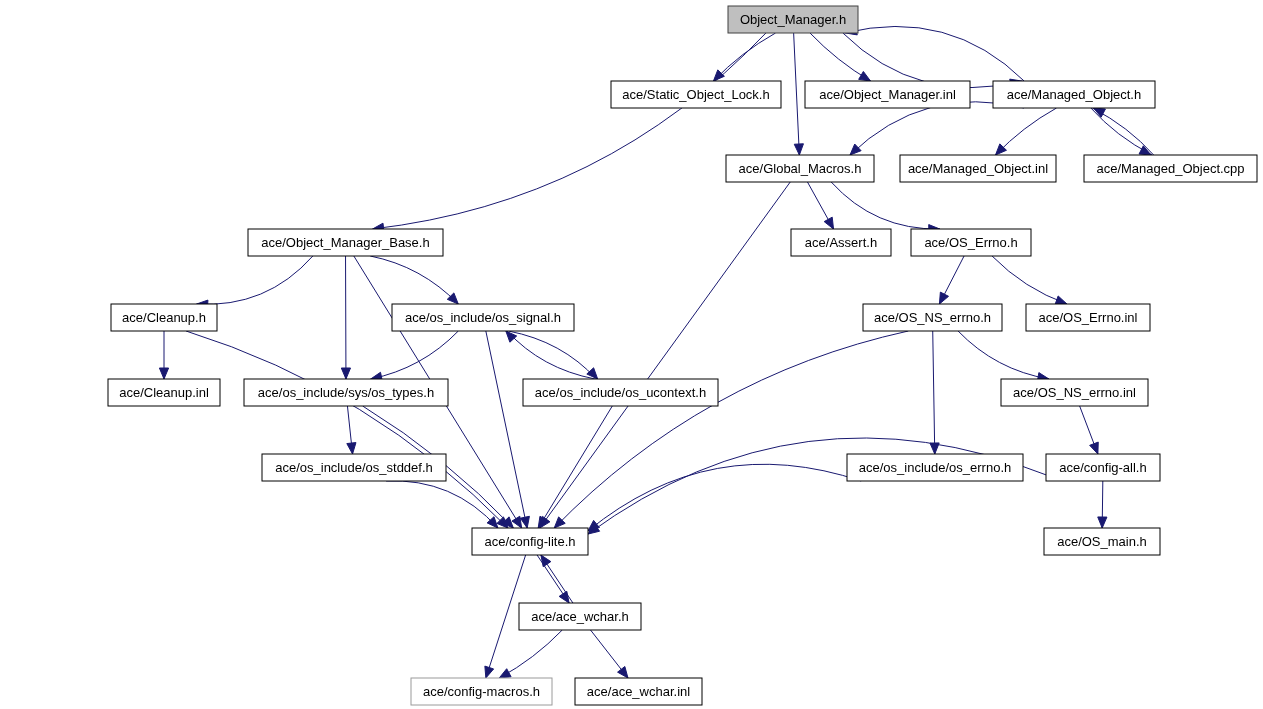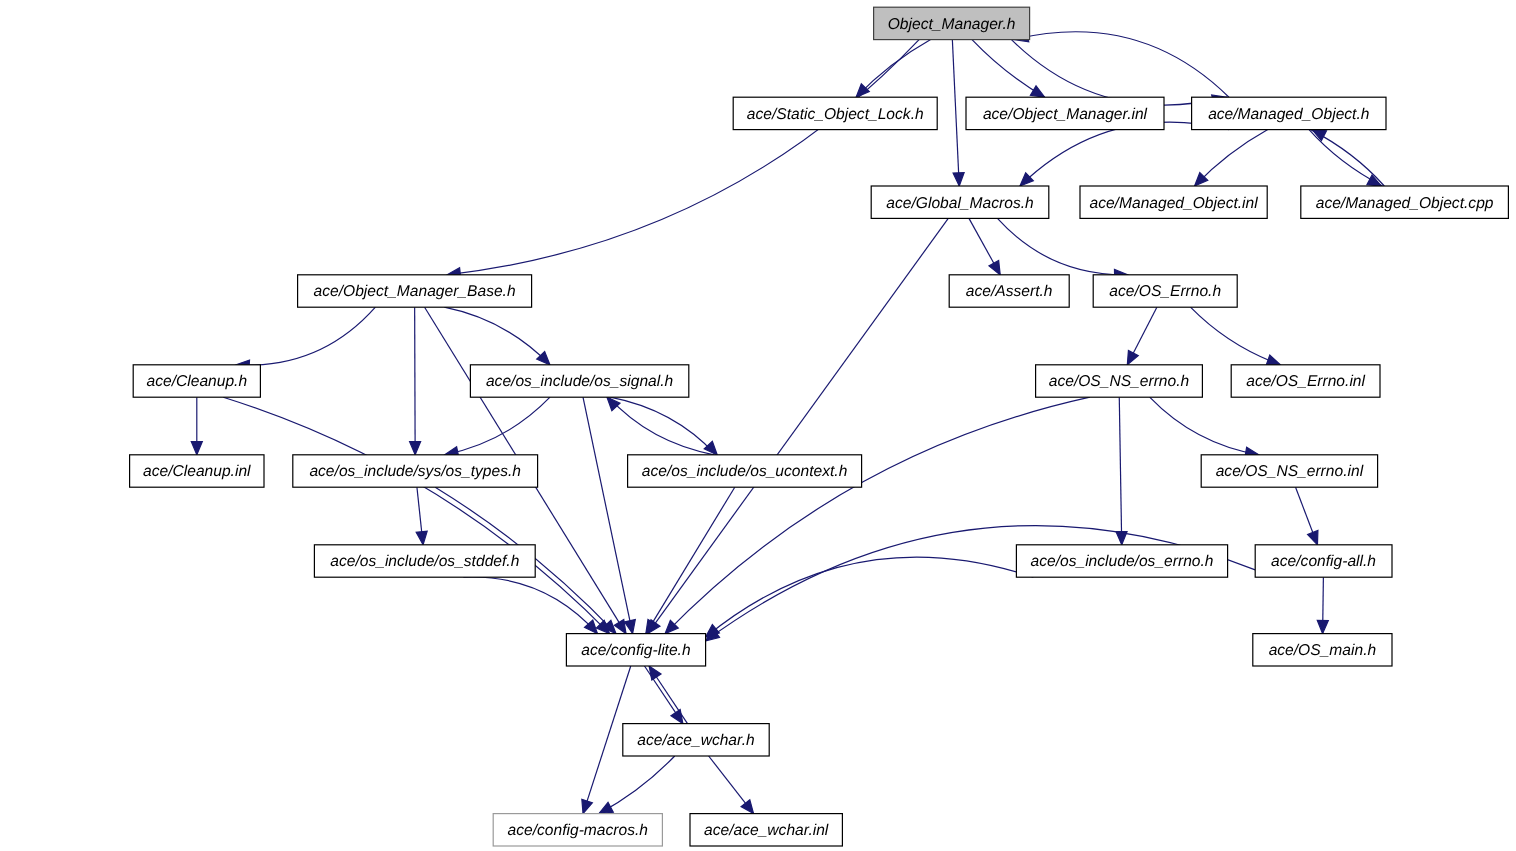--- a/index.html
+++ b/index.html
@@ -11,21 +11,20 @@
     width: 1263px;
     height: 709px;
     font-family: "Liberation Sans", sans-serif;
     overflow: hidden;
   }
   #graph-root {
     position: relative;
     width: 1161px;
     height: 709px;
     background: #ffffff;
-    font-style: italic;
   }
   svg#depgraph {
     display: block;
     width: 1263px;
     height: 709px;
   }
   .edge-path {
     fill: none;
     stroke: #191970;
     stroke-width: 1;

